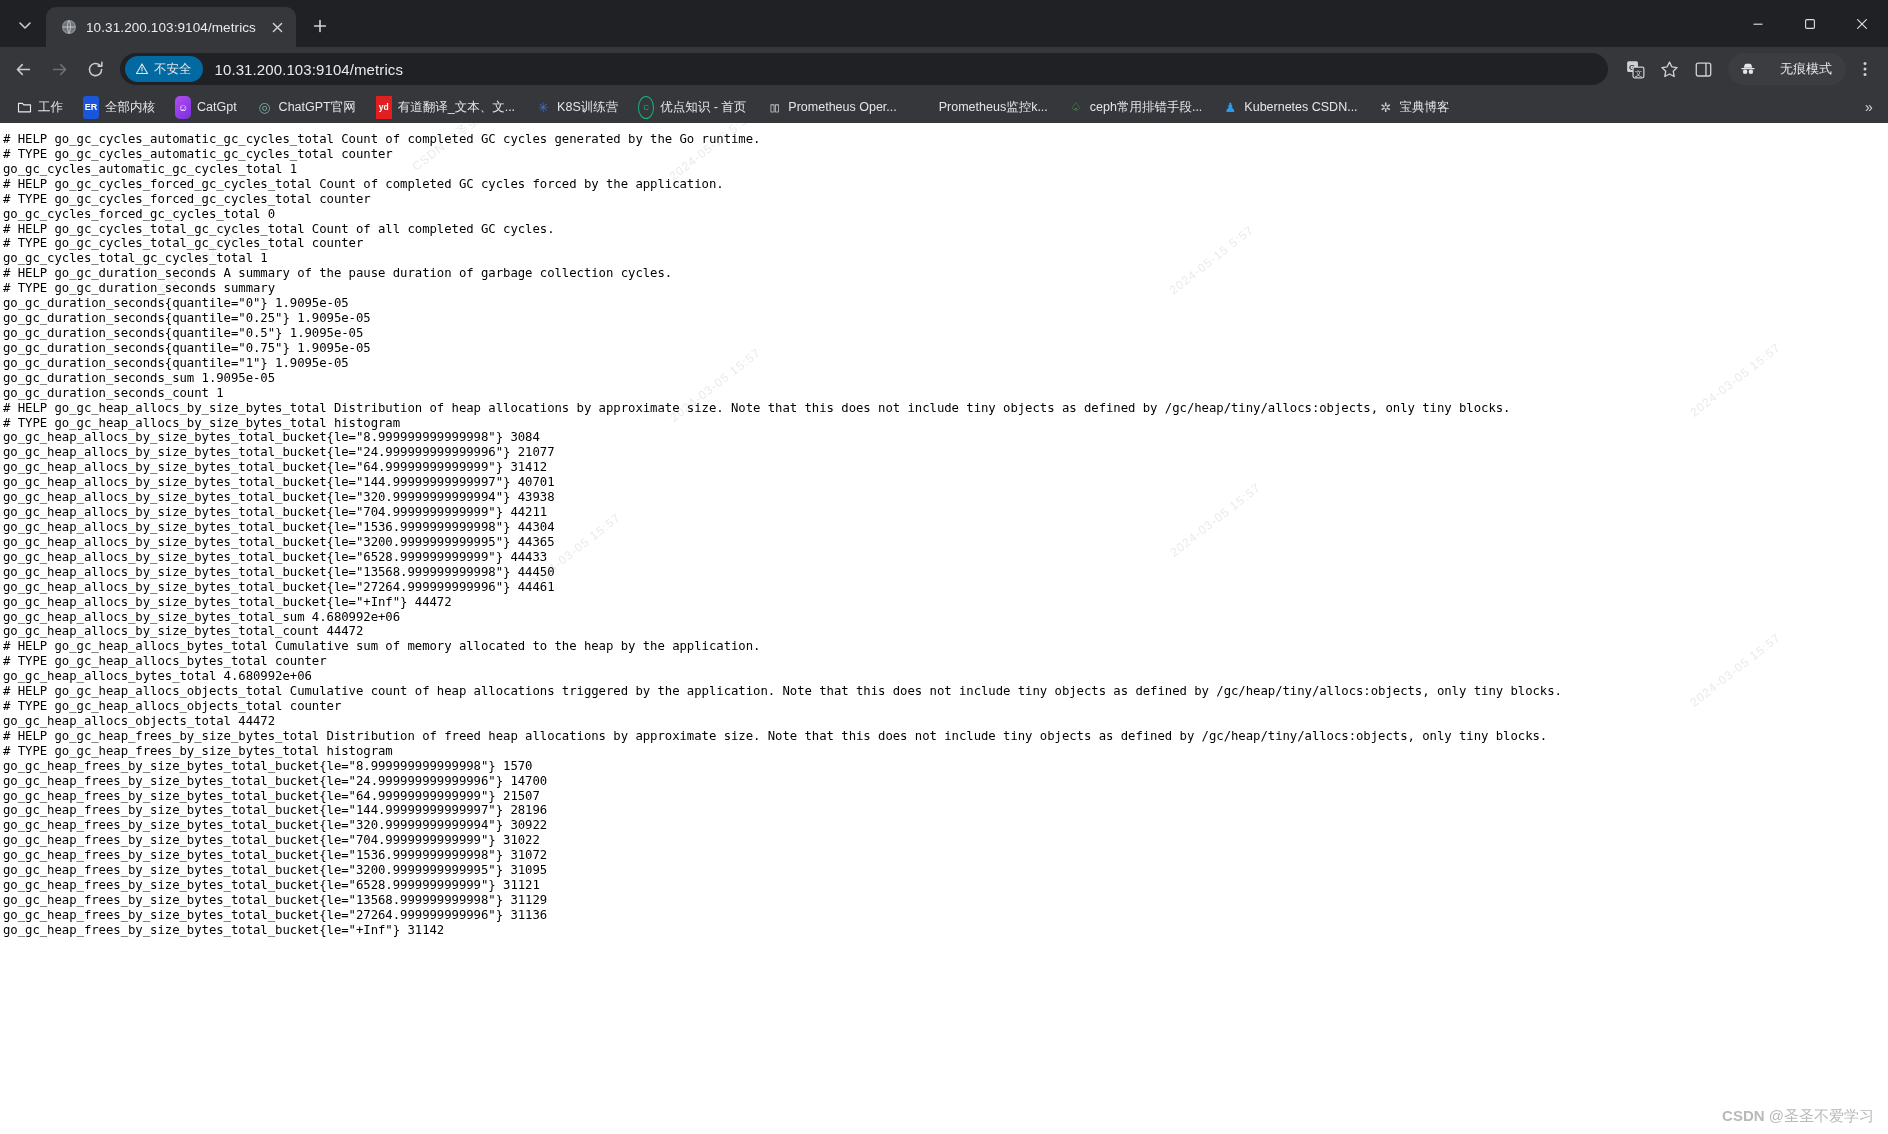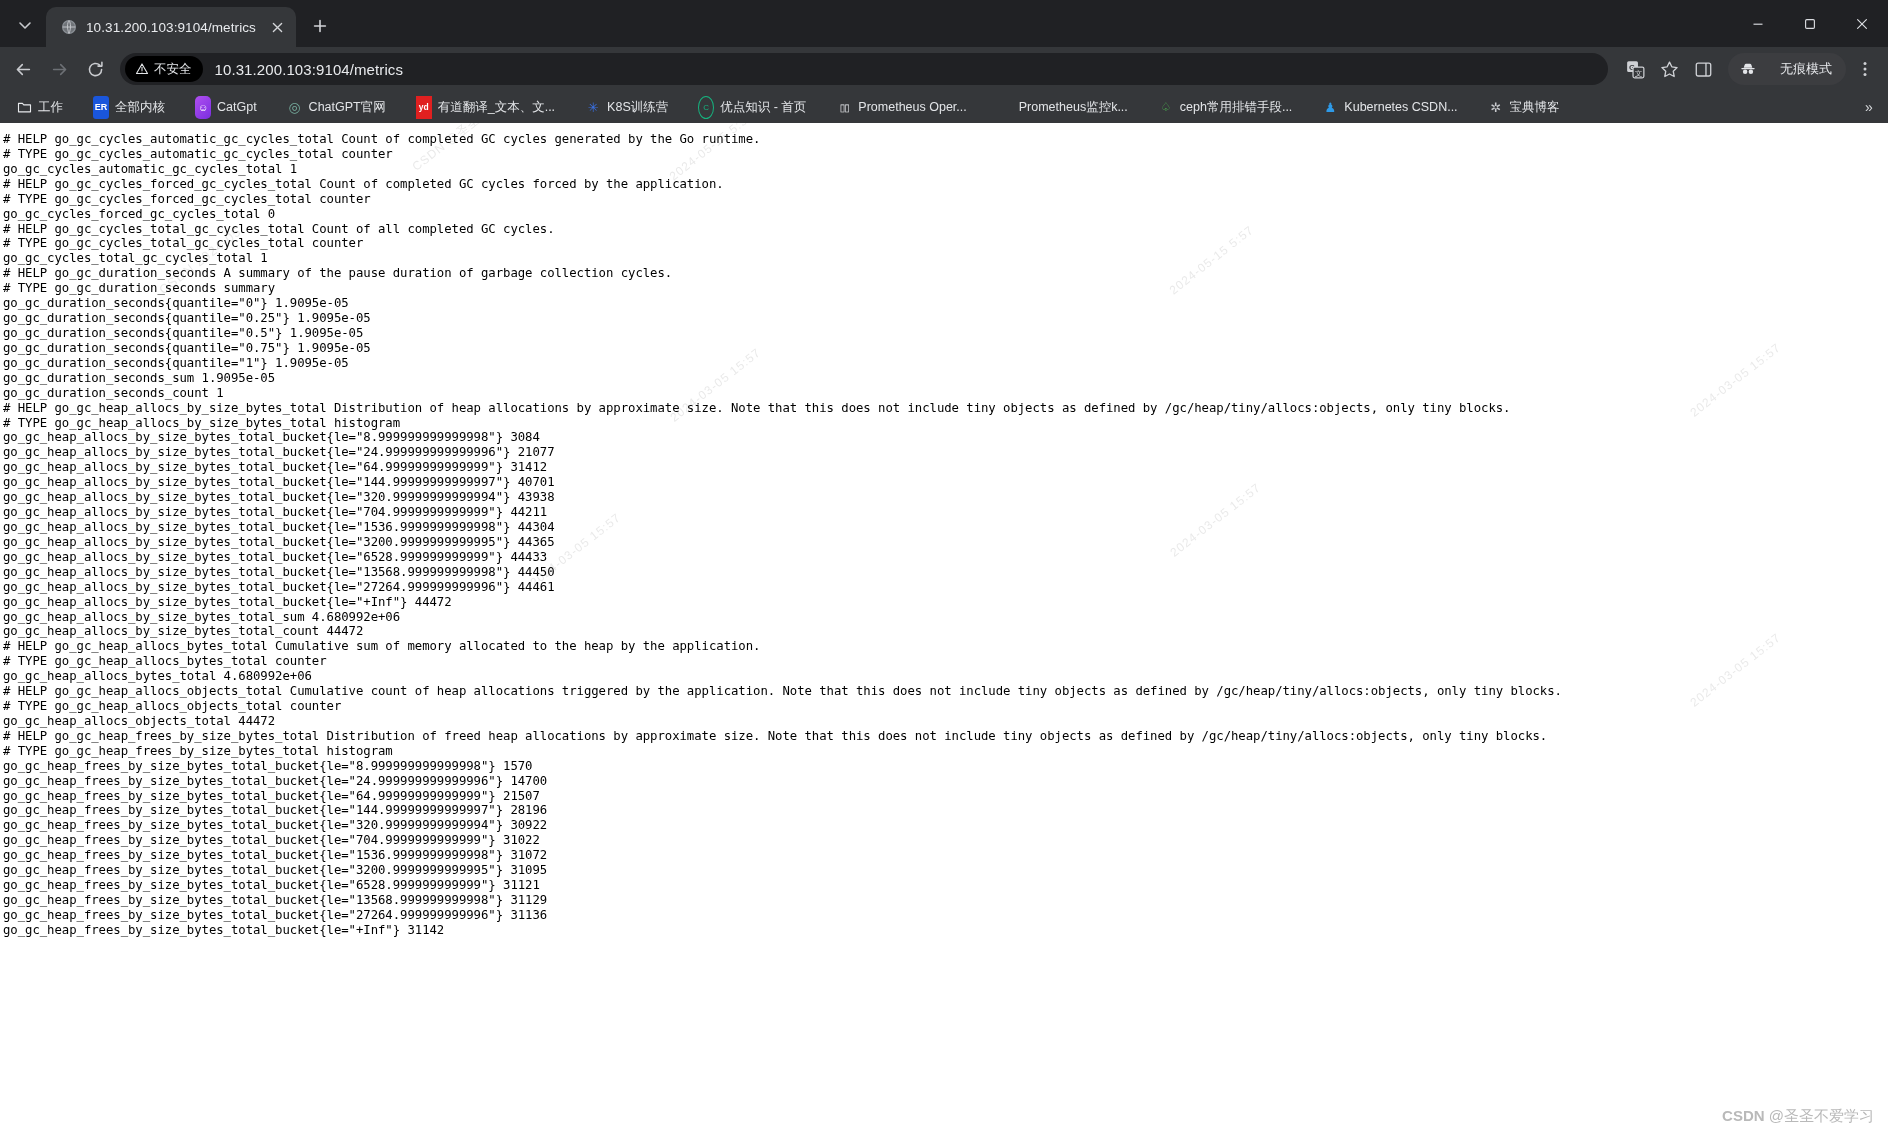--- a/index.html
+++ b/index.html
@@ -108,21 +108,21 @@
     margin: 0 8px 0 6px;
     display: flex;
     align-items: center;
     padding: 0 6px 0 4px;
     gap: 0;
     min-width: 0;
   }
   .security-chip {
     height: 26px;
     border-radius: 13px;
-    background: #000000;
+    background: #0369a1;
     display: flex;
     align-items: center;
     gap: 5px;
     padding: 0 11px 0 9px;
     margin-left: 1px;
     flex: 0 0 auto;
   }
   .security-chip .warn-icon { width: 15px; height: 15px; display:flex; align-items:center; justify-content:center; }
   .security-chip .chip-text {
     font-size: 12.5px;
@@ -158,21 +158,21 @@
     flex: 0 0 auto;
   }
   .incognito-chip .label { font-size: 13px; color: #e8eaed; white-space: nowrap; }
 
   .bookmarks {
     height: 32px;
     background: #35373a;
     display: flex;
     align-items: center;
     padding: 0 6px 0 8px;
-    gap: 14px;
+    gap: 4px;
     flex: 0 0 32px;
     overflow: hidden;
     position: relative;
   }
   .bm {
     display: flex;
     align-items: center;
     gap: 6px;
     padding: 3px 8px;
     border-radius: 4px;

